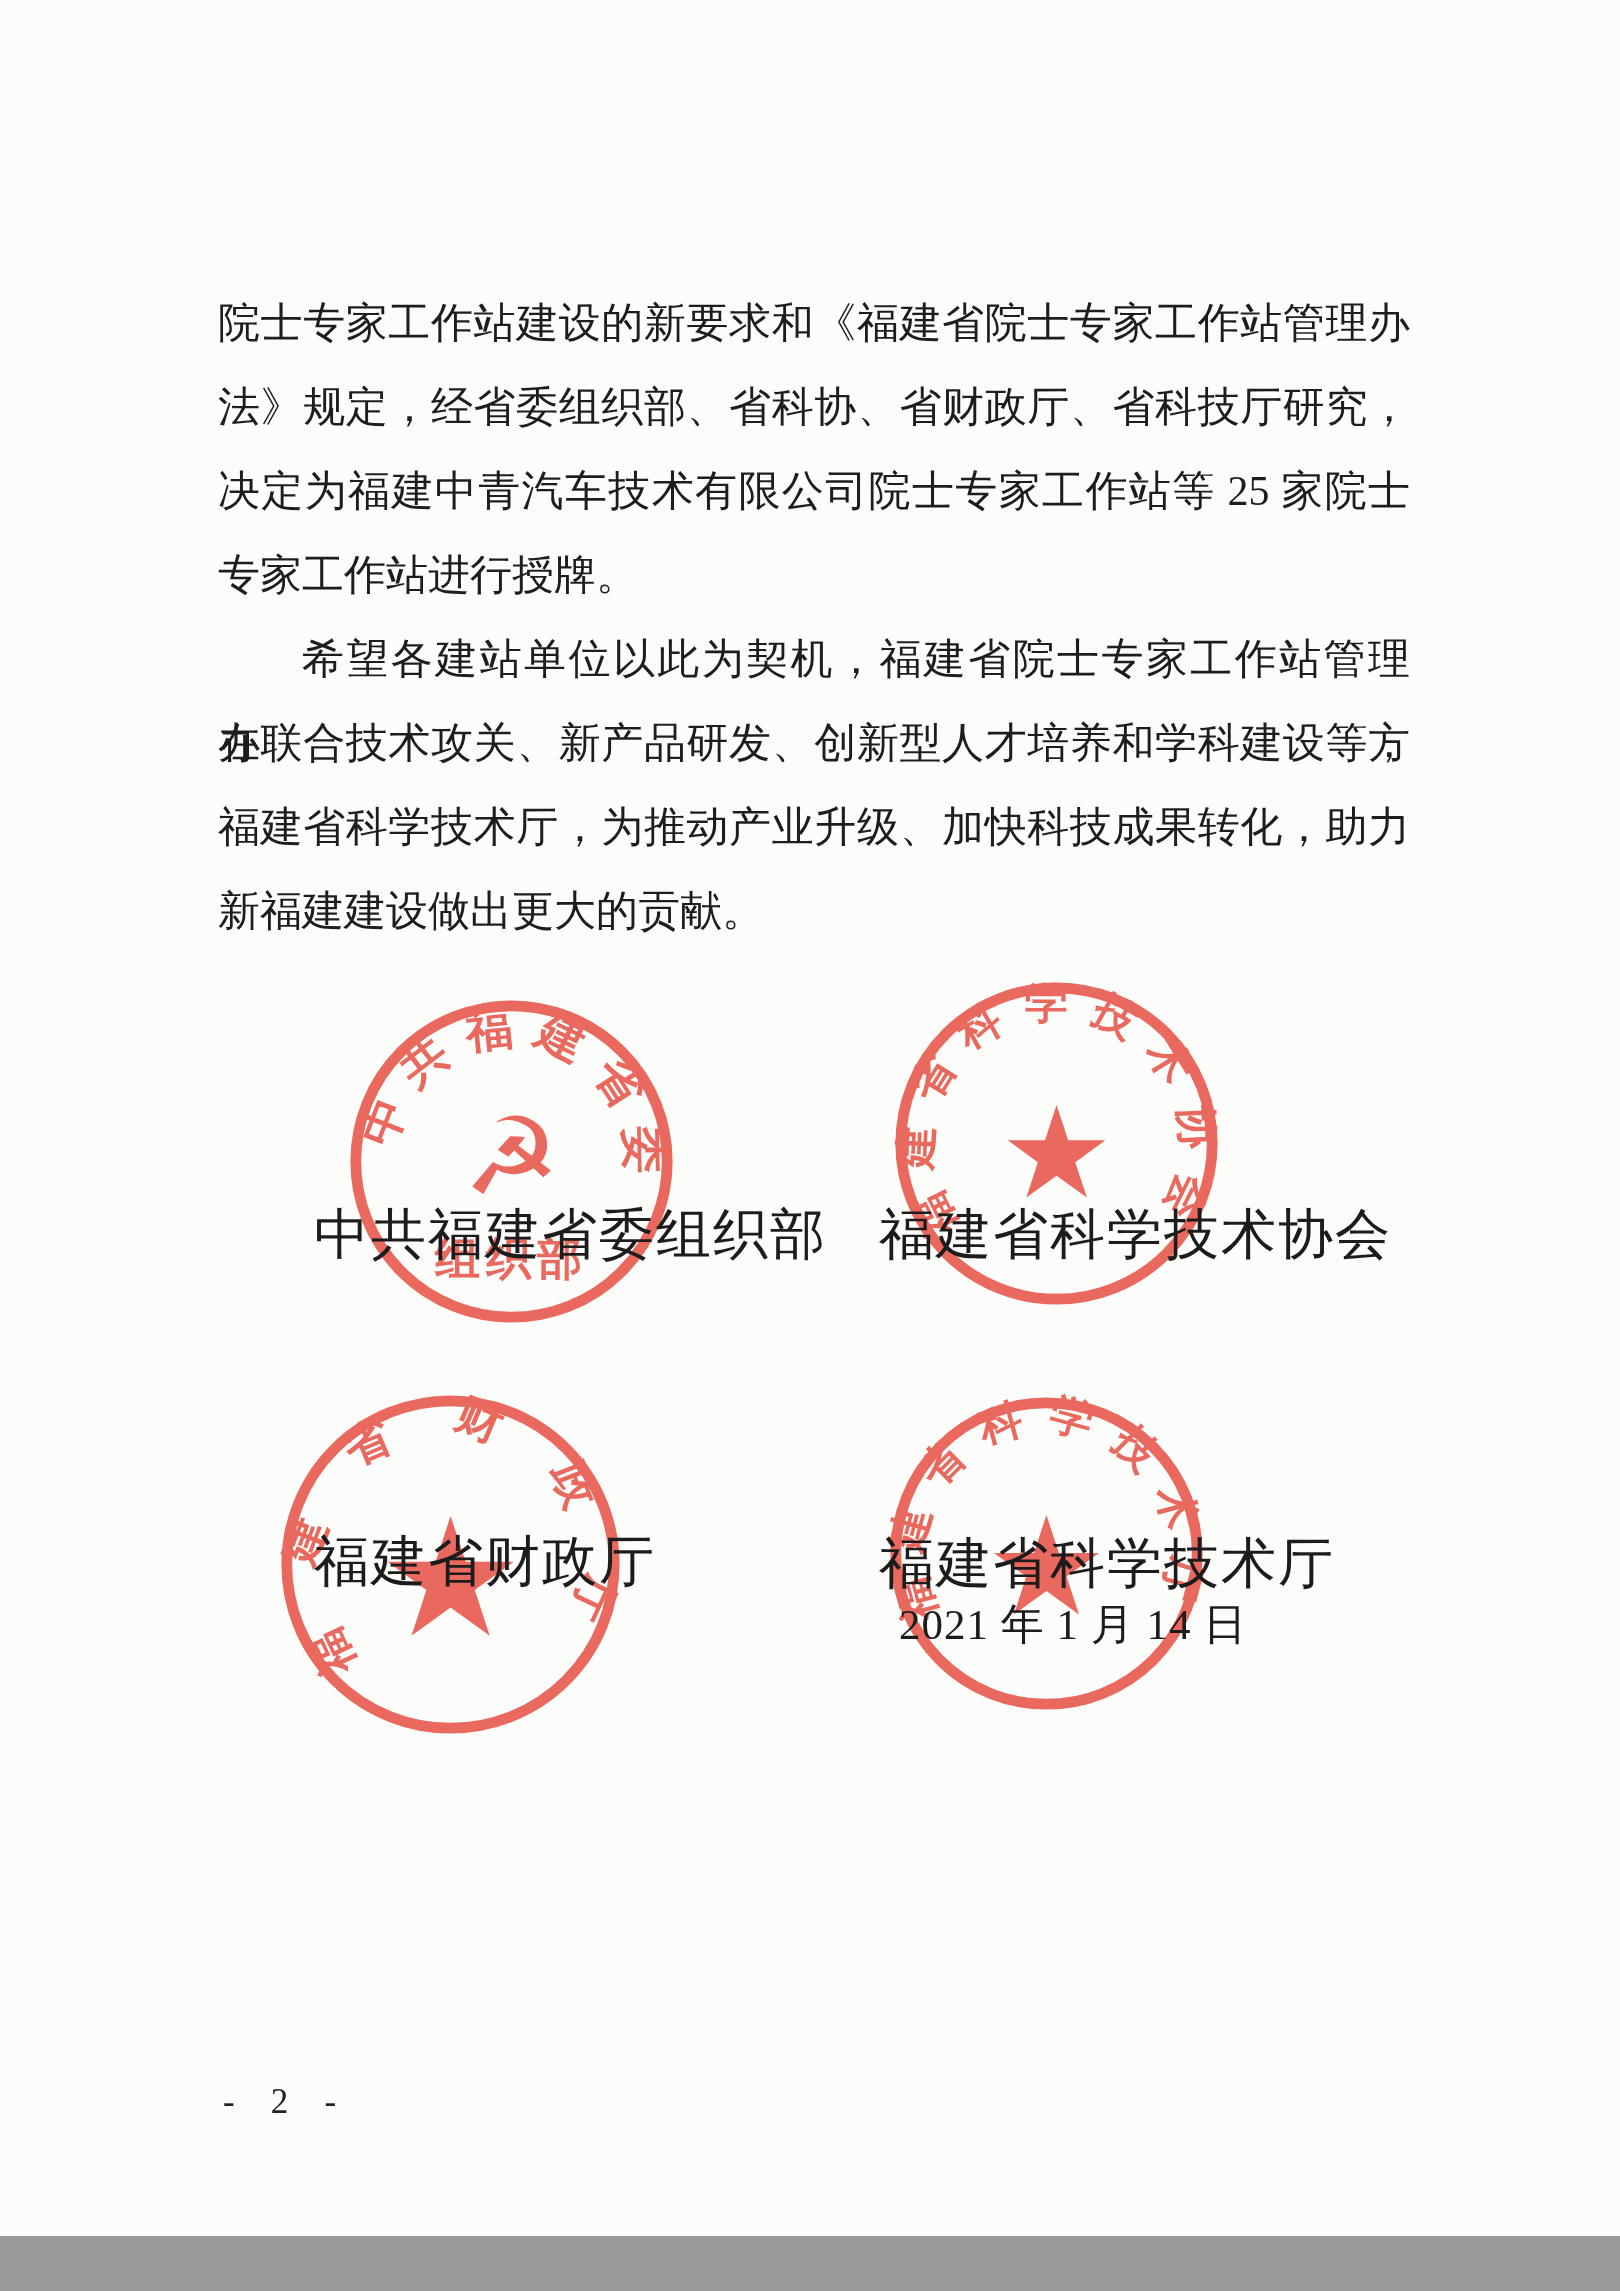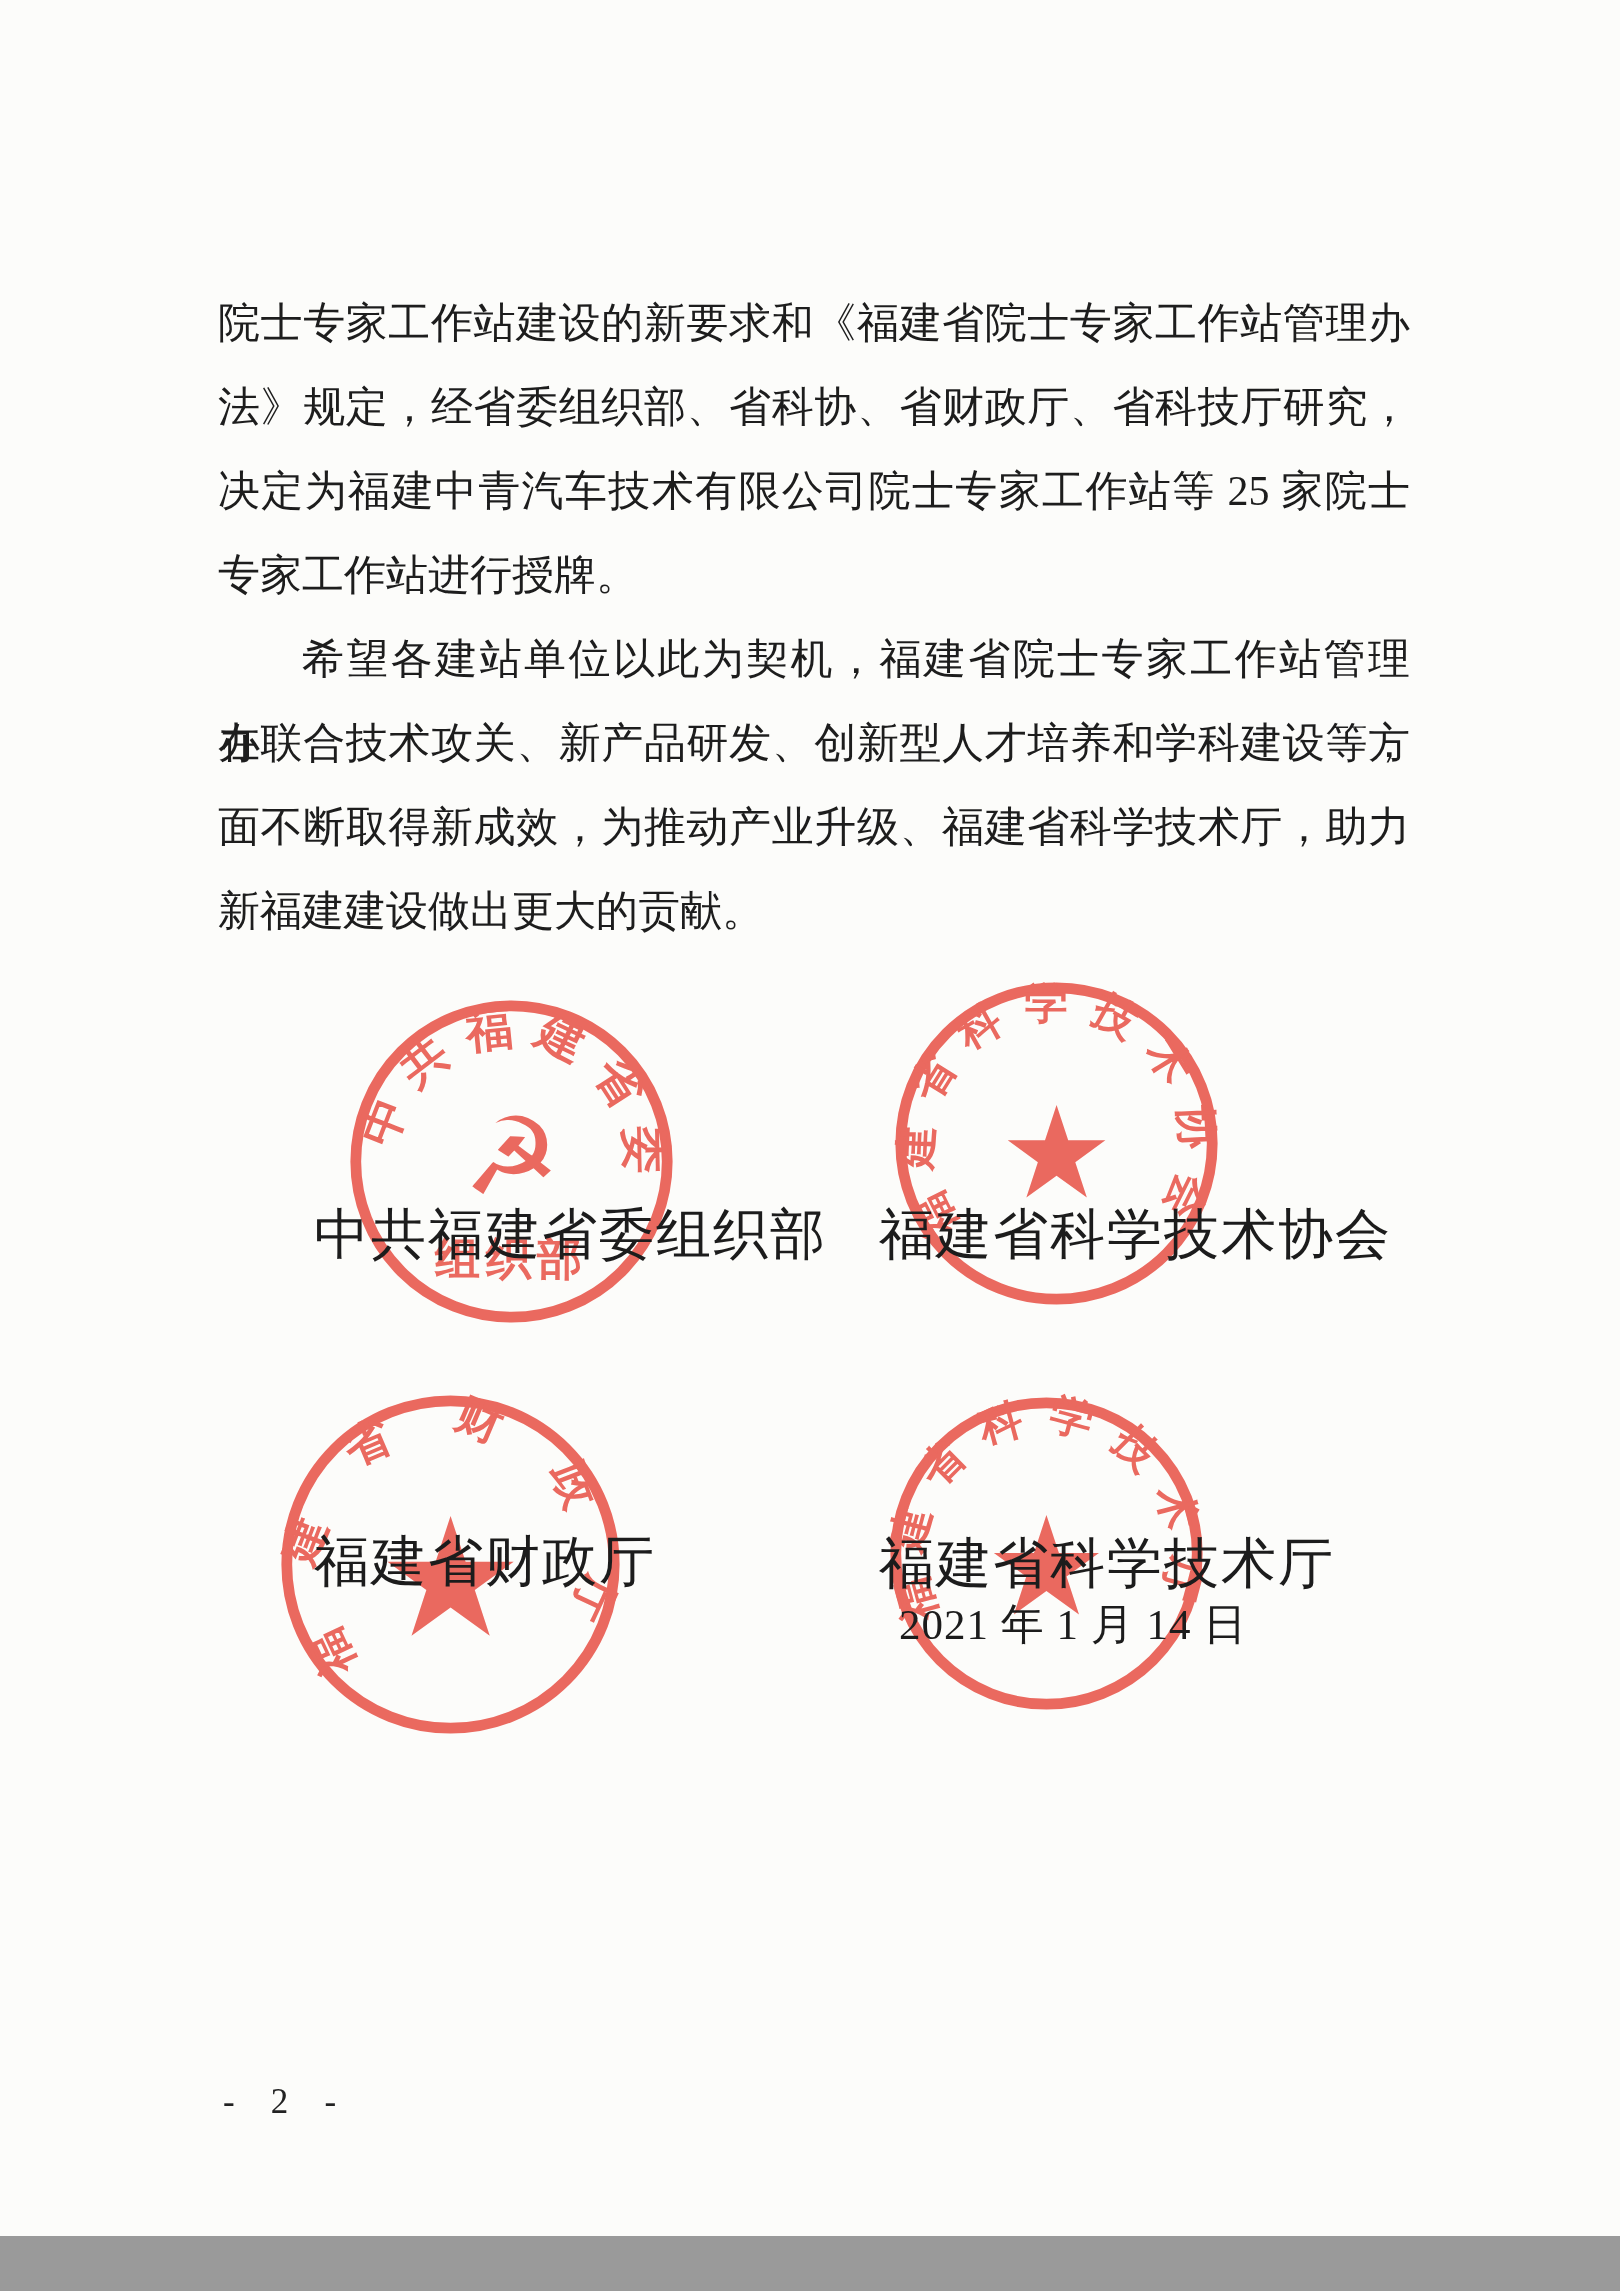--- a/index.html
+++ b/index.html
@@ -59,21 +59,21 @@
 
 <div class="page">
 
   <div class="body-text">
     <div class="line">院士专家工作站建设的新要求和《福建省院士专家工作站管理办</div>
     <div class="line">法》规定，经省委组织部、省科协、省财政厅、省科技厅研究，</div>
     <div class="line">决定为福建中青汽车技术有限公司院士专家工作站等 25 家院士</div>
     <div class="line lastline">专家工作站进行授牌。</div>
     <div class="line indent">希望各建站单位以此为契机，福建省院士专家工作站管理办，</div>
     <div class="line">在联合技术攻关、新产品研发、创新型人才培养和学科建设等方</div>
-    <div class="line">面不断取得新成效，为推动产业升级、福建省科学技术厅，助力</div>
+    <div class="line">福建省科学技术厅，为推动产业升级、加快科技成果转化，助力</div>
     <div class="line lastline">新福建建设做出更大的贡献。</div>
   </div>
 
   <svg class="seal seal1" style="left:345px;top:995px;width:333px;height:333px;" viewBox="0 0 340 340">
     <circle class="ring" cx="170" cy="170" r="159"></circle>
     <path id="arc-seal1" class="arc-guide" d="M 51.8 149.2 A 120 120 0 1 1 288.2 190.8"></path>
     <text class="arc-text">
       <textPath href="#arc-seal1" startOffset="50%" text-anchor="middle">中共福建省委</textPath>
     </text>
     <text class="center-symbol" x="170" y="165" dominant-baseline="central">☭</text>

